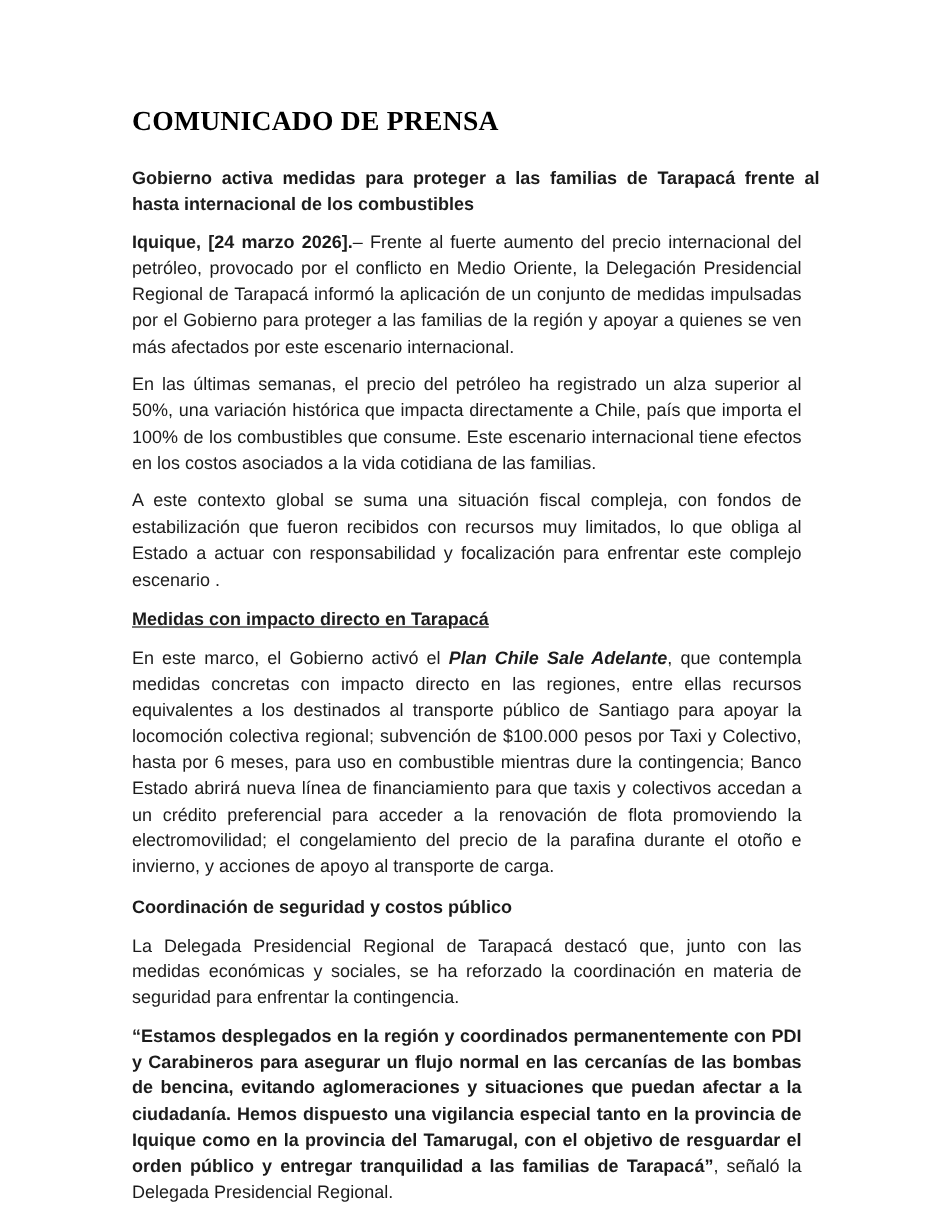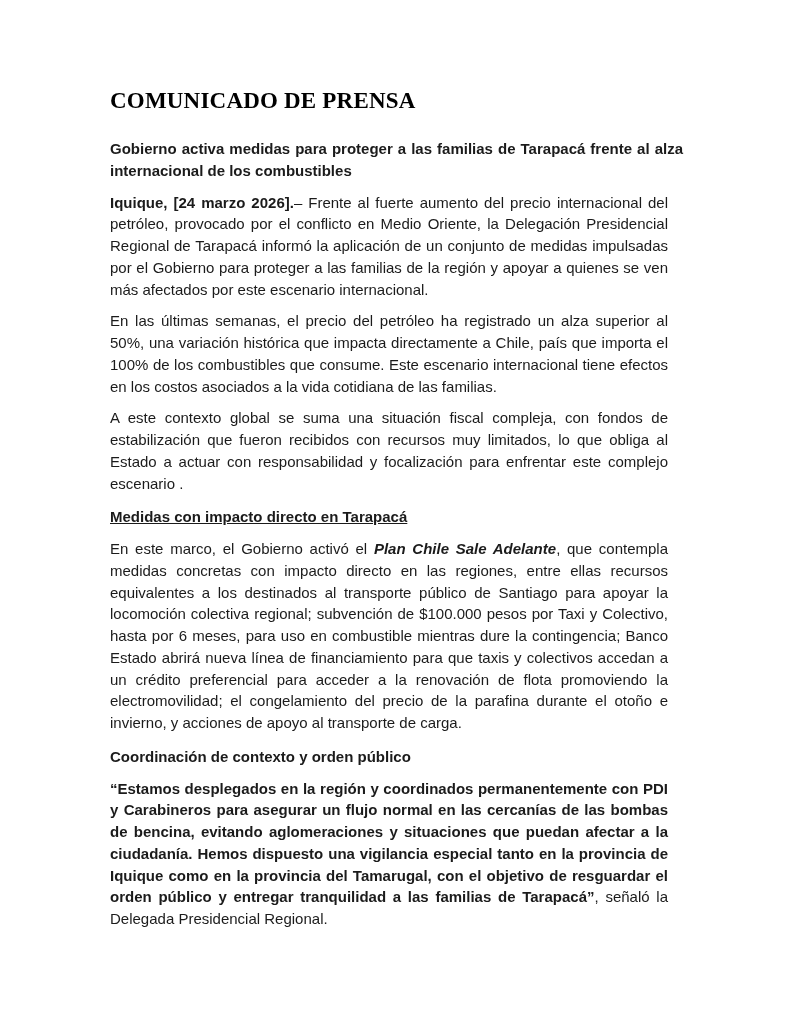--- a/index.html
+++ b/index.html
@@ -43,24 +43,25 @@
     text-align: left;
     margin-top: 12px;
   }
 </style>
 </head>
 <body>
 
 <div class="page">
   <h1 class="doc-title">COMUNICADO DE PRENSA</h1>
 
-  <p class="headline">Gobierno activa medidas para proteger a las familias de Tarapacá frente al alza internacional de los combustibles</p>
+  <p class="headline">Gobierno activa medidas para proteger a las familias de Tarapacá frente al hasta internacional de los combustibles</p>
 
   <div class="para-list">
       <p><span style="font-weight: 700;">Iquique, [24 marzo 2026].</span><span>– Frente al fuerte aumento del precio internacional del petróleo, provocado por el conflicto en Medio Oriente, la Delegación Presidencial Regional de Tarapacá informó la aplicación de un conjunto de medidas impulsadas por el Gobierno para proteger a las familias de la región y apoyar a quienes se ven más afectados por este escenario internacional.</span></p>
       <p><span>En las últimas semanas, el precio del petróleo ha registrado un alza superior al 50%, una variación histórica que impacta directamente a Chile, país que importa el 100% de los combustibles que consume. Este escenario internacional tiene efectos en los costos asociados a la vida cotidiana de las familias.</span></p>
       <p><span>A este contexto global se suma una situación fiscal compleja, con fondos de estabilización que fueron recibidos con recursos muy limitados, lo que obliga al Estado a actuar con responsabilidad y focalización para enfrentar este complejo escenario .</span></p>
       <p class="heading"><span style="font-weight: 700; text-decoration: underline;">Medidas con impacto directo en Tarapacá</span></p>
       <p><span>En este marco, el Gobierno activó el </span><span style="font-weight: 700; font-style: italic;">Plan Chile Sale Adelante</span><span>, que contempla medidas concretas con impacto directo en las regiones, entre ellas recursos equivalentes a los destinados al transporte público de Santiago para apoyar la locomoción colectiva regional; subvención de $100.000 pesos por Taxi y Colectivo, hasta por 6 meses, para uso en combustible mientras dure la contingencia; Banco Estado abrirá nueva línea de financiamiento para que taxis y colectivos accedan a un crédito preferencial para acceder a la renovación de flota promoviendo la electromovilidad; el congelamiento del precio de la parafina durante el otoño e invierno, y acciones de apoyo al transporte de carga.</span></p>
-      <p class="heading"><span style="font-weight: 700;">Coordinación de contexto y orden público</span></p>
+      <p class="heading"><span style="font-weight: 700;">Coordinación de seguridad y costos público</span></p>
+      <p><span>La Delegada Presidencial Regional de Tarapacá destacó que, junto con las medidas económicas y sociales, se ha reforzado la coordinación en materia de seguridad para enfrentar la contingencia.</span></p>
       <p><span style="font-weight: 700;">“Estamos desplegados en la región y coordinados permanentemente con PDI y Carabineros para asegurar un flujo normal en las cercanías de las bombas de bencina, evitando aglomeraciones y situaciones que puedan afectar a la ciudadanía. Hemos dispuesto una vigilancia especial tanto en la provincia de Iquique como en la provincia del Tamarugal, con el objetivo de resguardar el orden público y entregar tranquilidad a las familias de Tarapacá”</span><span>, señaló la Delegada Presidencial Regional.</span></p>
     </div>
 </div>
 
 </body></html>

